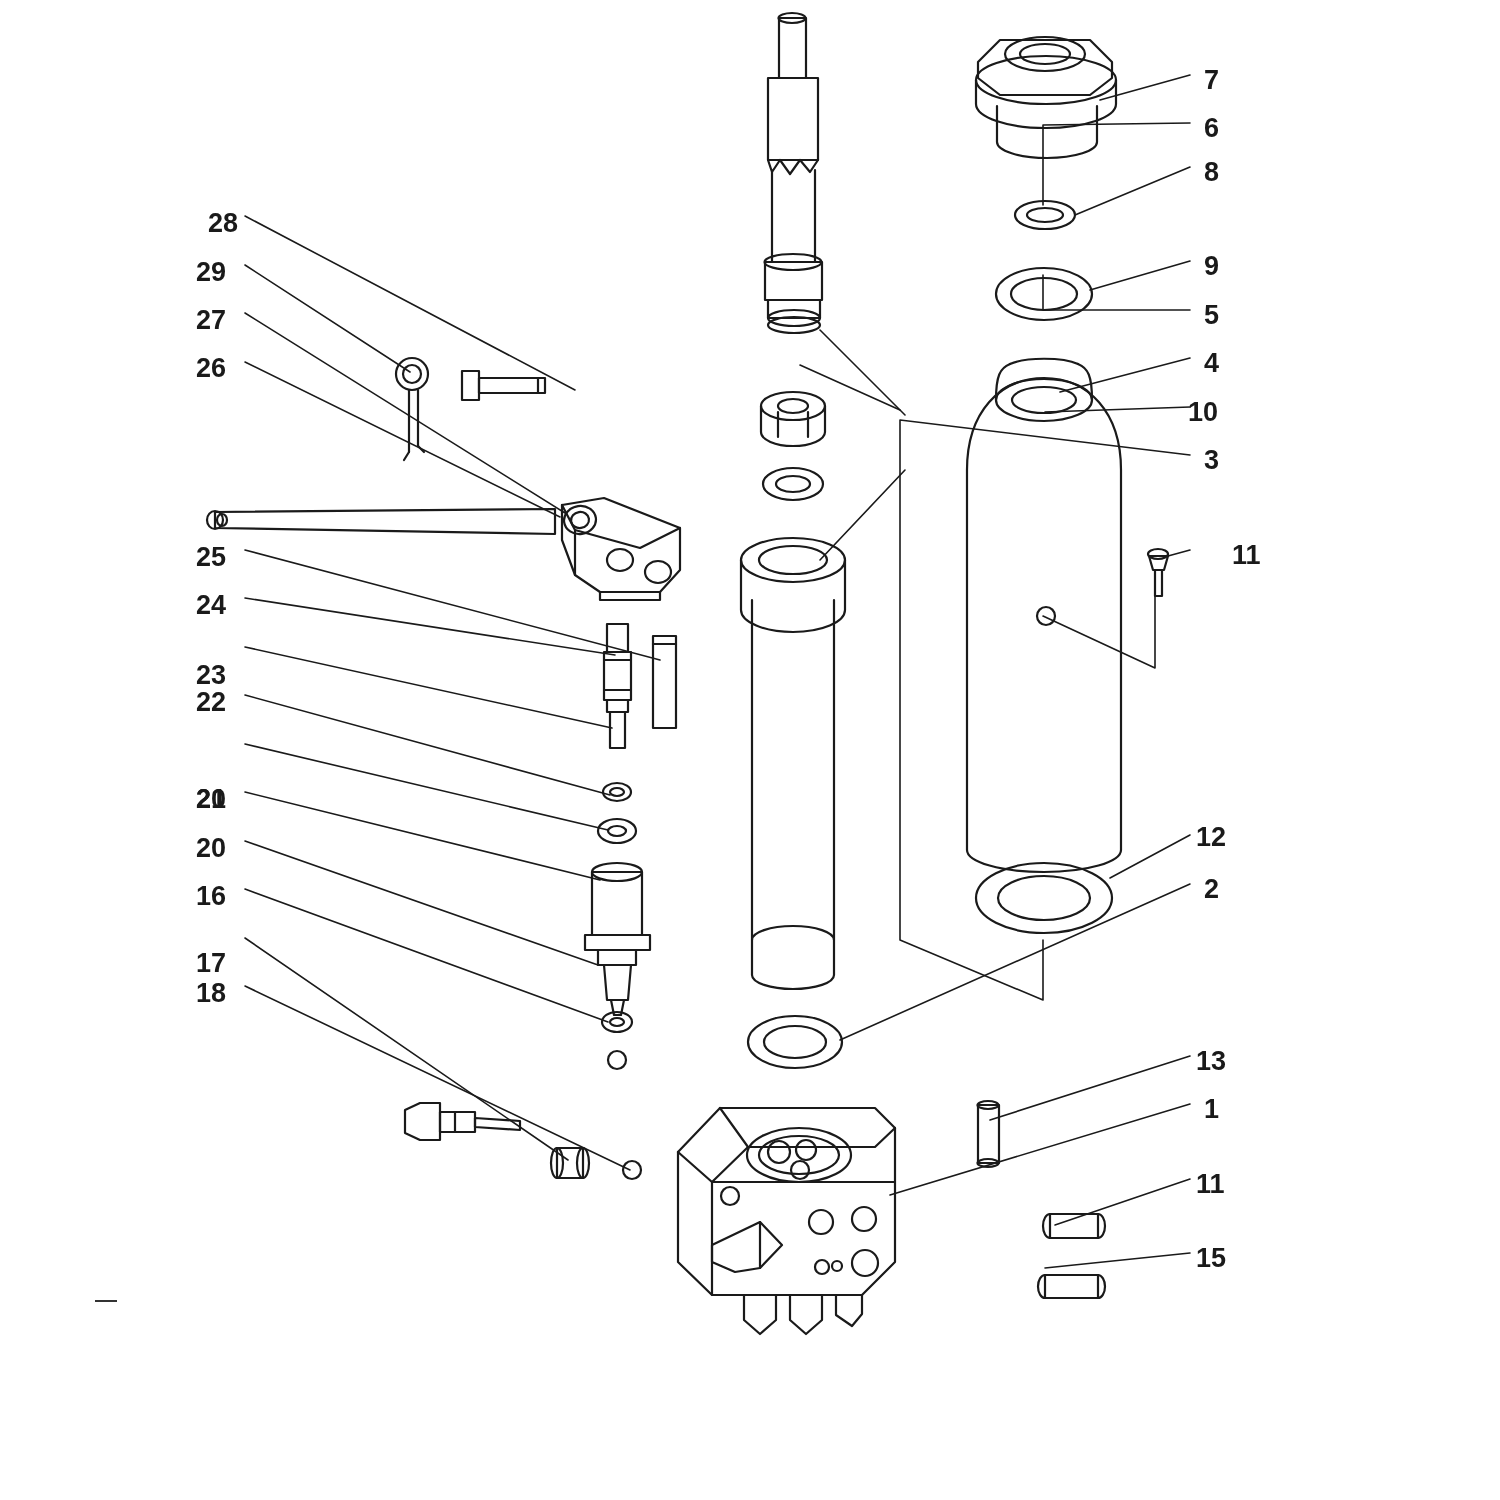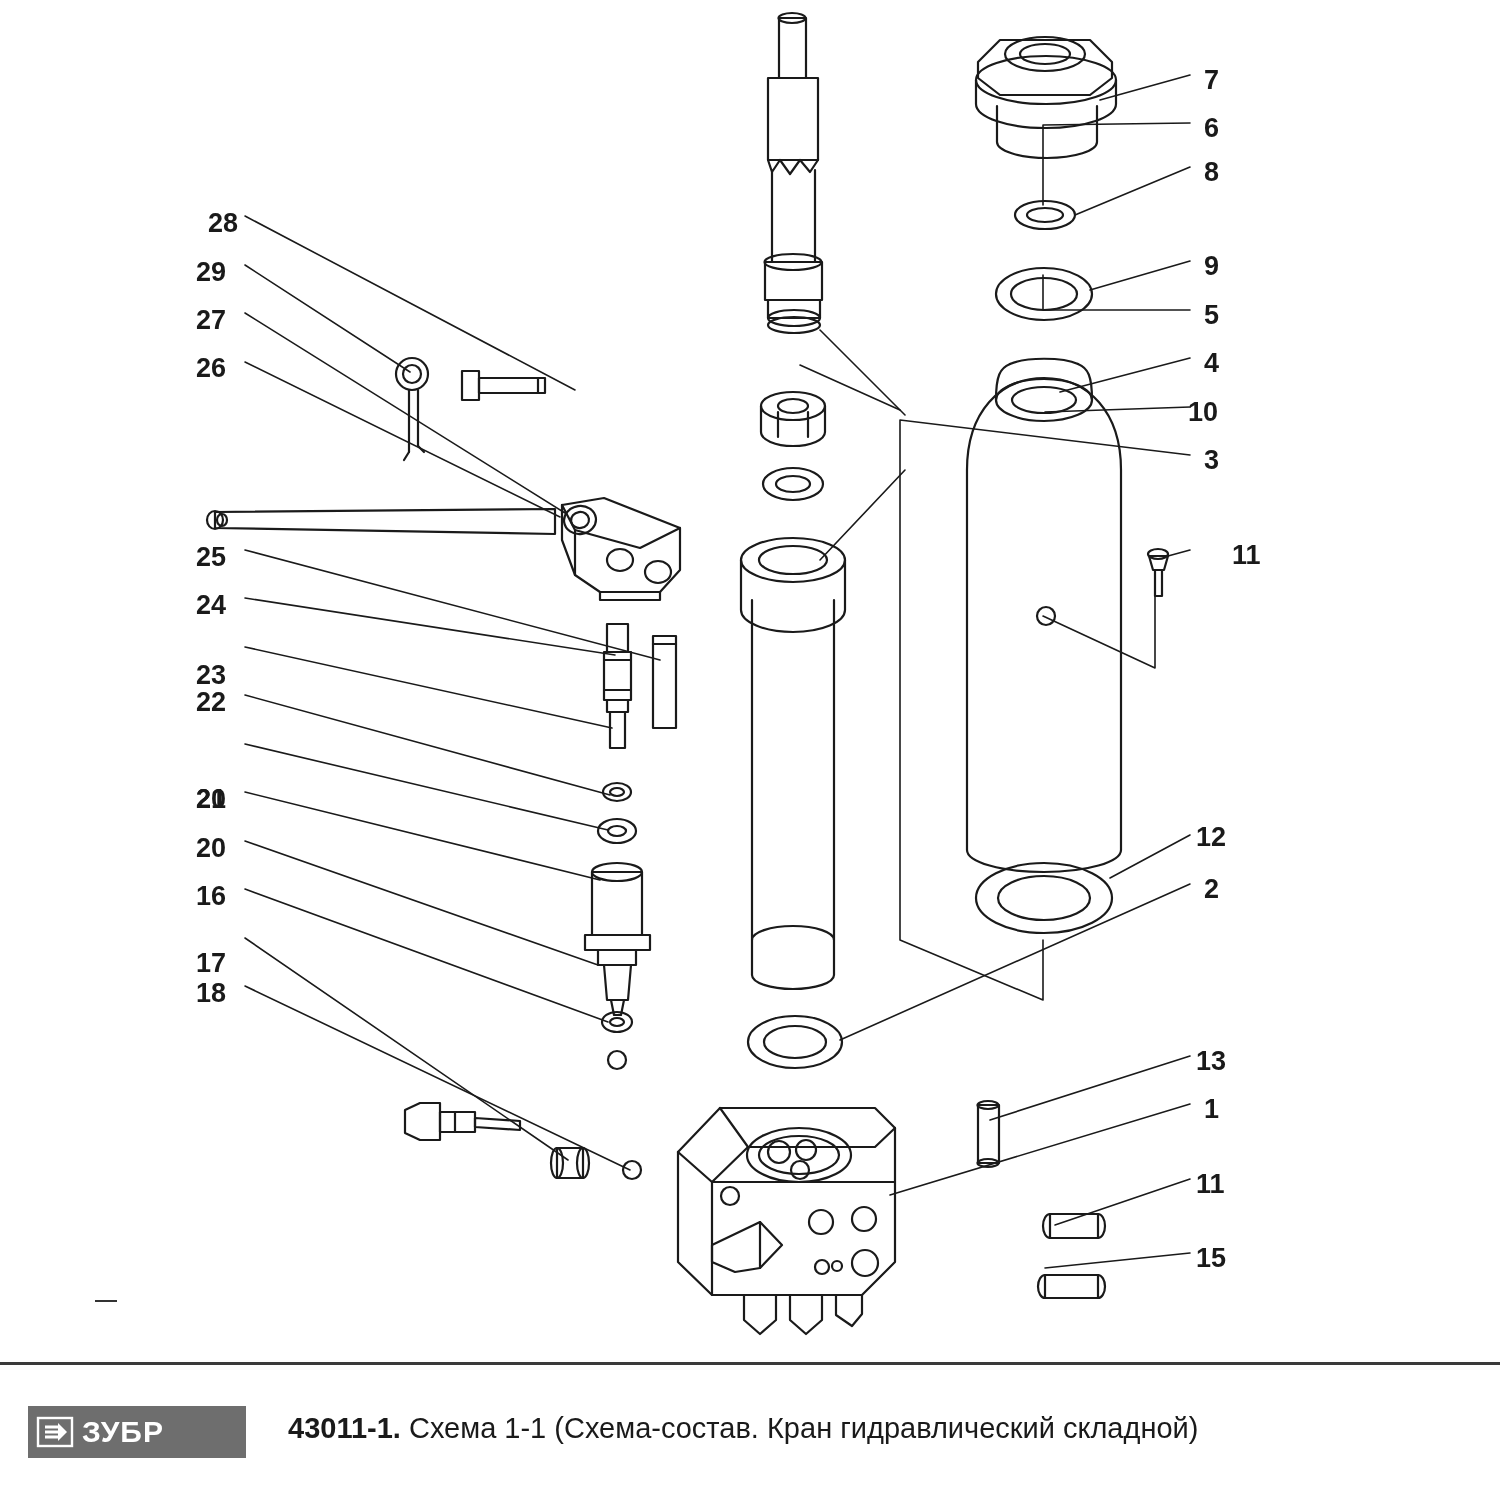--- a/index.html
+++ b/index.html
@@ -393,31 +393,14 @@
     <div class="callout-label" style="left:1196px; top:822px;text-align:right;">12</div>
     <div class="callout-label" style="left:1204px; top:874px;">2</div>
     <div class="callout-label" style="left:1196px; top:1046px;">13</div>
     <div class="callout-label" style="left:1204px; top:1094px;">1</div>
     <div class="callout-label" style="left:1196px; top:1169px;">11</div>
     <div class="callout-label" style="left:1196px; top:1243px;">15</div>
 
     <div id="corner-tick"></div>
   </div>
 
-  <div id="footer">
-    <div id="footer-rule"></div>
-
-    <div id="logo-box">
-      <svg id="logo-mark" viewBox="0 0 40 34">
-        <rect x="2" y="3" width="34" height="28" fill="none" stroke="#ffffff" stroke-width="2.4"></rect>
-        <path d="M9 12 H24 M9 17 H24 M9 22 H24" stroke="#ffffff" stroke-width="2.8"></path>
-        <path d="M22 8 L31 17 L22 26 Z" fill="#ffffff"></path>
-      </svg>
-      <span id="logo-text">ЗУБР</span>
-    </div>
-
-    <div id="footer-caption">
-      <span class="code">43011-1.</span>
-      <span>Схема 1-1 (Схема-состав. Кран гидравлический складной)</span>
-    </div>
-  </div>
 
 </div>
 
 </body></html>

